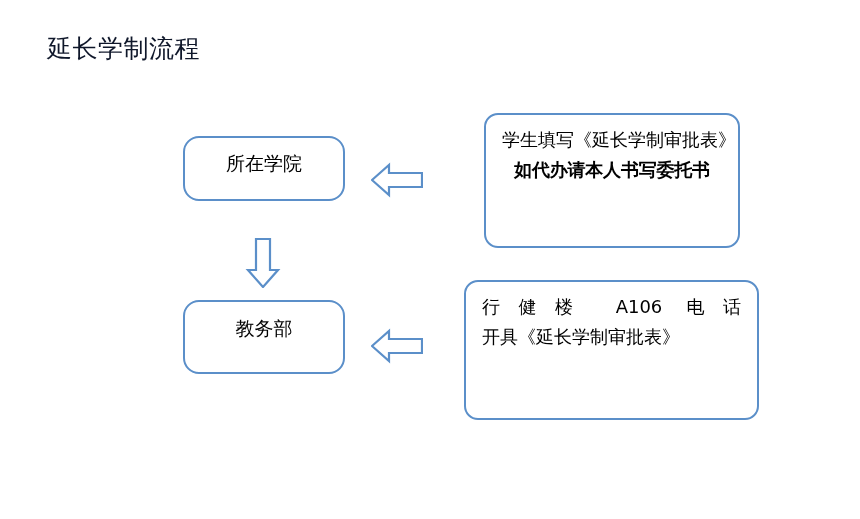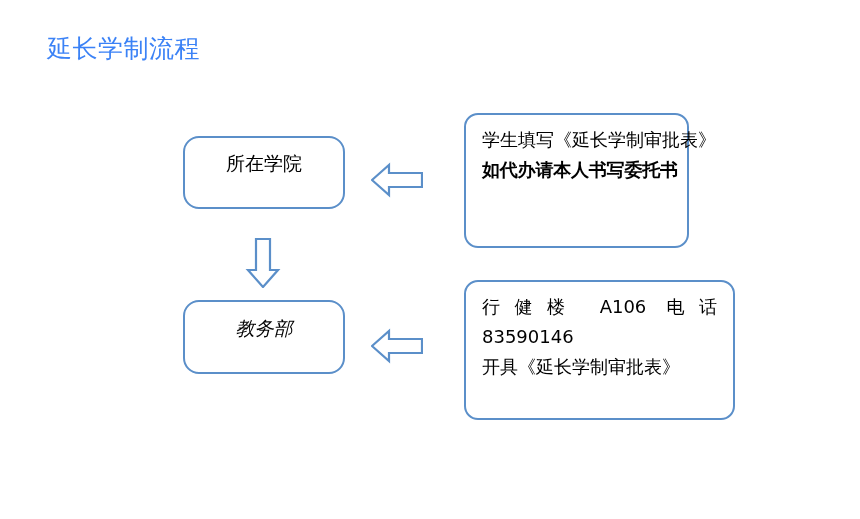--- a/index.html
+++ b/index.html
@@ -24,21 +24,21 @@
   }
 
   
   .page-title {
     position: absolute;
     left: 47px;
     top: 33px;
     font-size: 25px;
     line-height: 32px;
     letter-spacing: 0.5px;
-    color: #3b82f6;
+    color: #0f172a;
     white-space: nowrap;
   }
 
   
   .node-box {
     position: absolute;
     box-sizing: border-box;
     border: 2px solid #5B8FC9;
     border-radius: 14px;
     background: #ffffff;
@@ -51,28 +51,28 @@
     position: absolute;
     left: 0;
     right: 0;
     text-align: center;
     font-size: 19px;
     line-height: 24px;
     color: #000000;
   }
 
   
-  #box-college  { left: 183px; top: 136px; width: 162px; height: 73px; }
-  #box-academic { left: 183px; top: 300px; width: 162px; height: 74px; font-style: italic; }
+  #box-college  { left: 183px; top: 136px; width: 162px; height: 65px; }
+  #box-academic { left: 183px; top: 300px; width: 162px; height: 74px; }
   #box-college  .node-label  { top: 13px; }
   #box-academic .node-label  { top: 14px; }
 
   
-  #box-note-form   { left: 464px; top: 113px; width: 225px; height: 135px; }
-  #box-note-office { left: 464px; top: 280px; width: 271px; height: 140px; }
+  #box-note-form   { left: 484px; top: 113px; width: 256px; height: 135px; }
+  #box-note-office { left: 464px; top: 280px; width: 295px; height: 140px; }
 
   .note-body {
     position: absolute;
     left: 16px;
     right: 16px;
     top: 10px;
     font-size: 18px;
     line-height: 30px;
     color: #000000;
   }
@@ -113,21 +113,20 @@
   <div class="node-box" id="box-note-form">
     <div class="note-body">
       <span class="note-line plain">学生填写《延长学制审批表》</span>
       <span class="note-line bold">如代办请本人书写委托书</span>
     </div>
   </div>
 
   <div class="node-box" id="box-note-office">
     <div class="note-body">
       <span class="note-line justify">行健楼 A106 电话</span>
-      <span class="note-line plain">83590146</span>
       <span class="note-line plain">开具《延长学制审批表》</span>
     </div>
   </div>
 
   <div class="arrow" id="arrow-left-top">
     <svg width="52" height="36" viewBox="0 0 52 36" xmlns="http://www.w3.org/2000/svg">
       <polygon points="1,18 18,3 18,11 51,11 51,25 18,25 18,33" fill="#ffffff" stroke="#5B8FC9" stroke-width="2.2" stroke-linejoin="miter"></polygon>
     </svg>
   </div>
 

